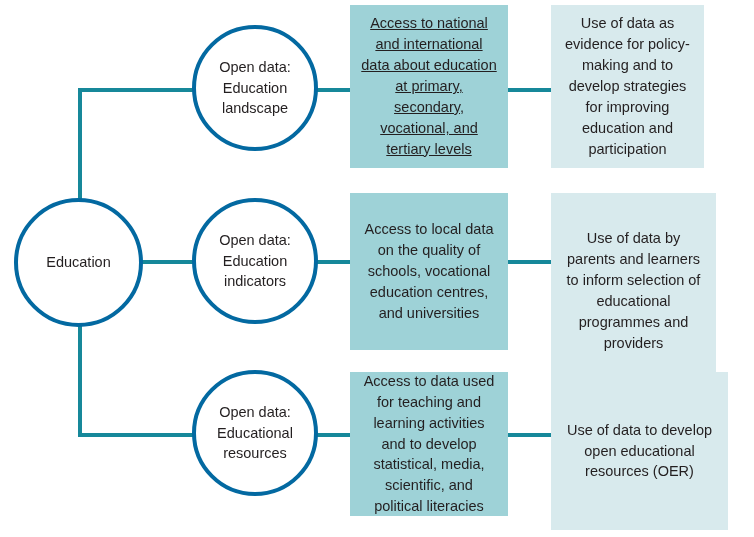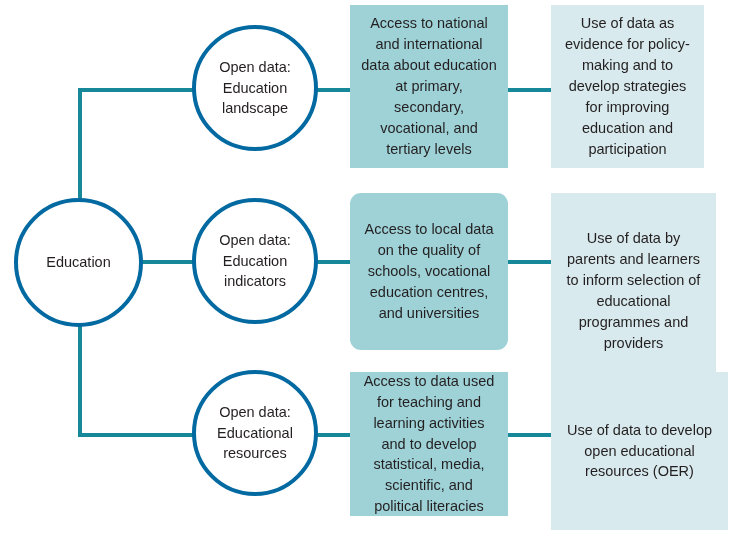--- a/index.html
+++ b/index.html
@@ -86,35 +86,35 @@
   <div class="node-circle" style="left:14px; top:198px; width:129px; height:129px;">
     <span class="label">Education</span>
   </div>
 
   <div class="node-circle" style="left:192px; top:25px; width:126px; height:126px;">
     <span class="label" style="white-space:pre-line;">Open data:
 Education
 landscape</span>
   </div>
 
-  <div class="box box-mid" style="left:350px; top:5px; width:158px; height:163px;">
+  <div class="box box-mid" style="left:350px; top:5px; width:158px; height:163px;text-decoration:underline;">
     <span class="label" style="white-space:normal;">Access to national and international data about education at primary, secondary, vocational, and tertiary levels</span>
   </div>
 
   <div class="box box-right" style="left:551px; top:5px; width:153px; height:163px;">
     <span class="label">Use of data as evidence for policy-making and to develop strategies for improving education and participation</span>
   </div>
 
   <div class="node-circle" style="left:192px; top:198px; width:126px; height:126px;">
     <span class="label" style="white-space:pre-line;">Open data:
 Education
 indicators</span>
   </div>
 
-  <div class="box box-mid" style="left:350px; top:193px; width:158px; height:157px;border-radius:11px;">
+  <div class="box box-mid" style="left:350px; top:193px; width:158px; height:157px;">
     <span class="label">Access to local data on the quality of schools, vocational education centres, and universities</span>
   </div>
 
   <div class="box box-right" style="left:551px; top:193px; width:165px; height:196px;">
     <span class="label">Use of data by parents and learners to inform selection of educational programmes and providers</span>
   </div>
 
   <div class="node-circle" style="left:192px; top:370px; width:126px; height:126px;">
     <span class="label" style="white-space:pre-line;">Open data:
 Educational

